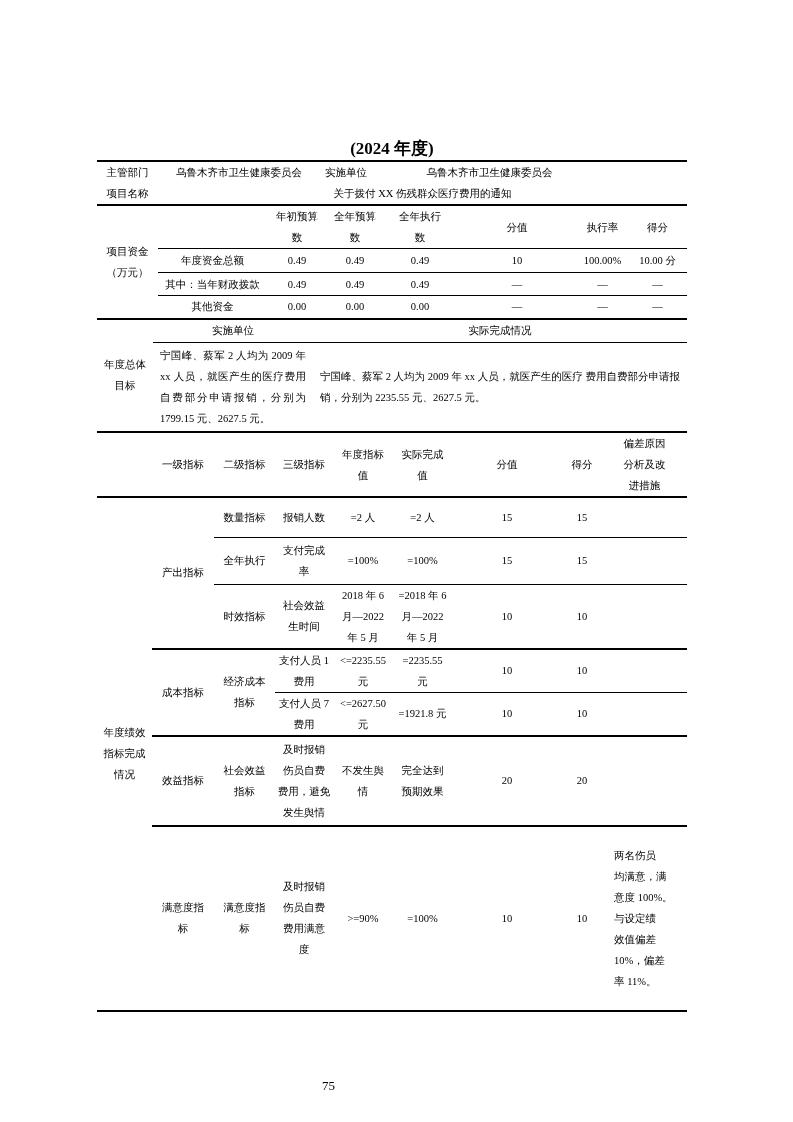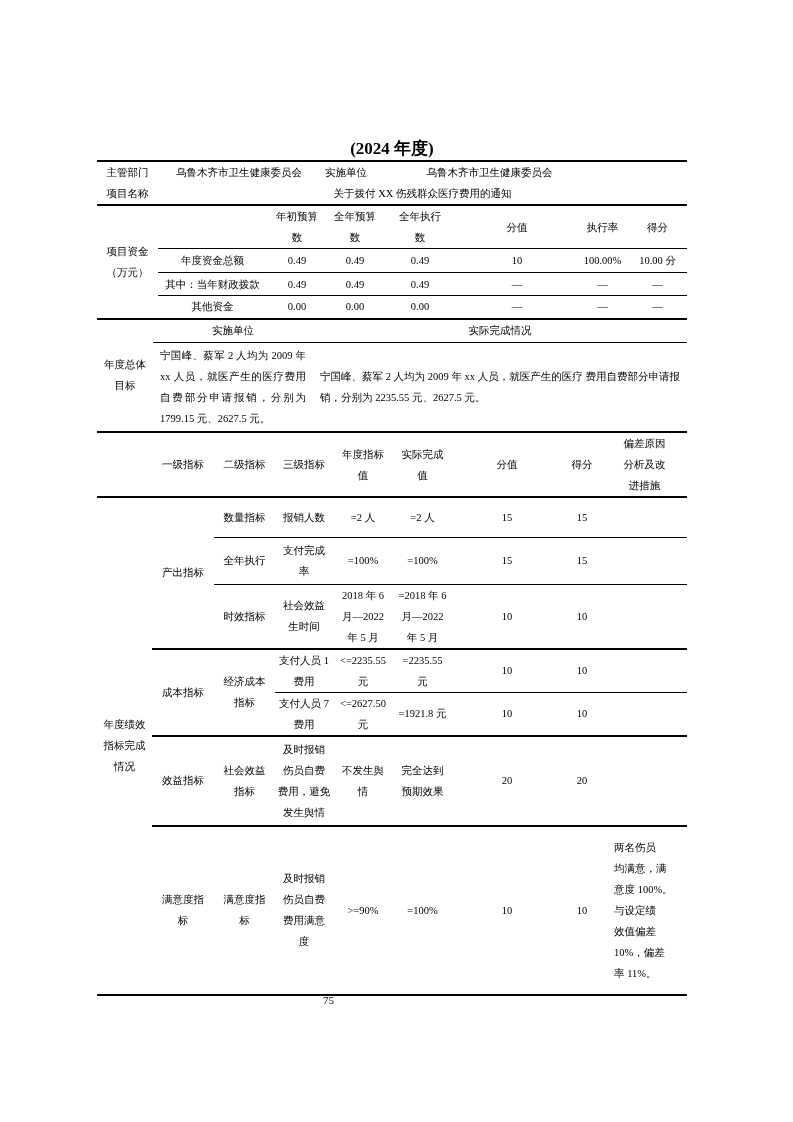--- a/index.html
+++ b/index.html
@@ -17,22 +17,22 @@
     font-size:10.5px; line-height:21px; text-align:center; vertical-align:middle;
     padding:0 2px; white-space:pre-line; overflow:hidden;
   }
   .tA { border-top:2.5px solid #000; border-bottom:2px solid #000; }
   .tB { border-bottom:2px solid #000; }
   .tC { border-bottom:2px solid #000; }
   .tD { border-bottom:2.5px solid #000; }
   .bb  { border-bottom:1.5px solid #000; }
   .bb2 { border-bottom:2px solid #000; }
   .txt { text-align:justify; white-space:normal; padding:2px 7px; }
-  .dev { text-align:left; padding:10px 12px; }
-  .page-num { position:absolute; left:0; top:994px; width:657px; text-align:center; font-size:11px; }
+  .dev { text-align:left; padding:18px 12px; }
+  .page-num { position:absolute; left:0; top:1078px; width:657px; text-align:center; font-size:13px; }
 </style>
 </head>
 <body>
 
 <div class="page">
   <div class="content">
 
     <div class="doc-subtitle">(2024 年度)</div>
 
     <table class="tA">

